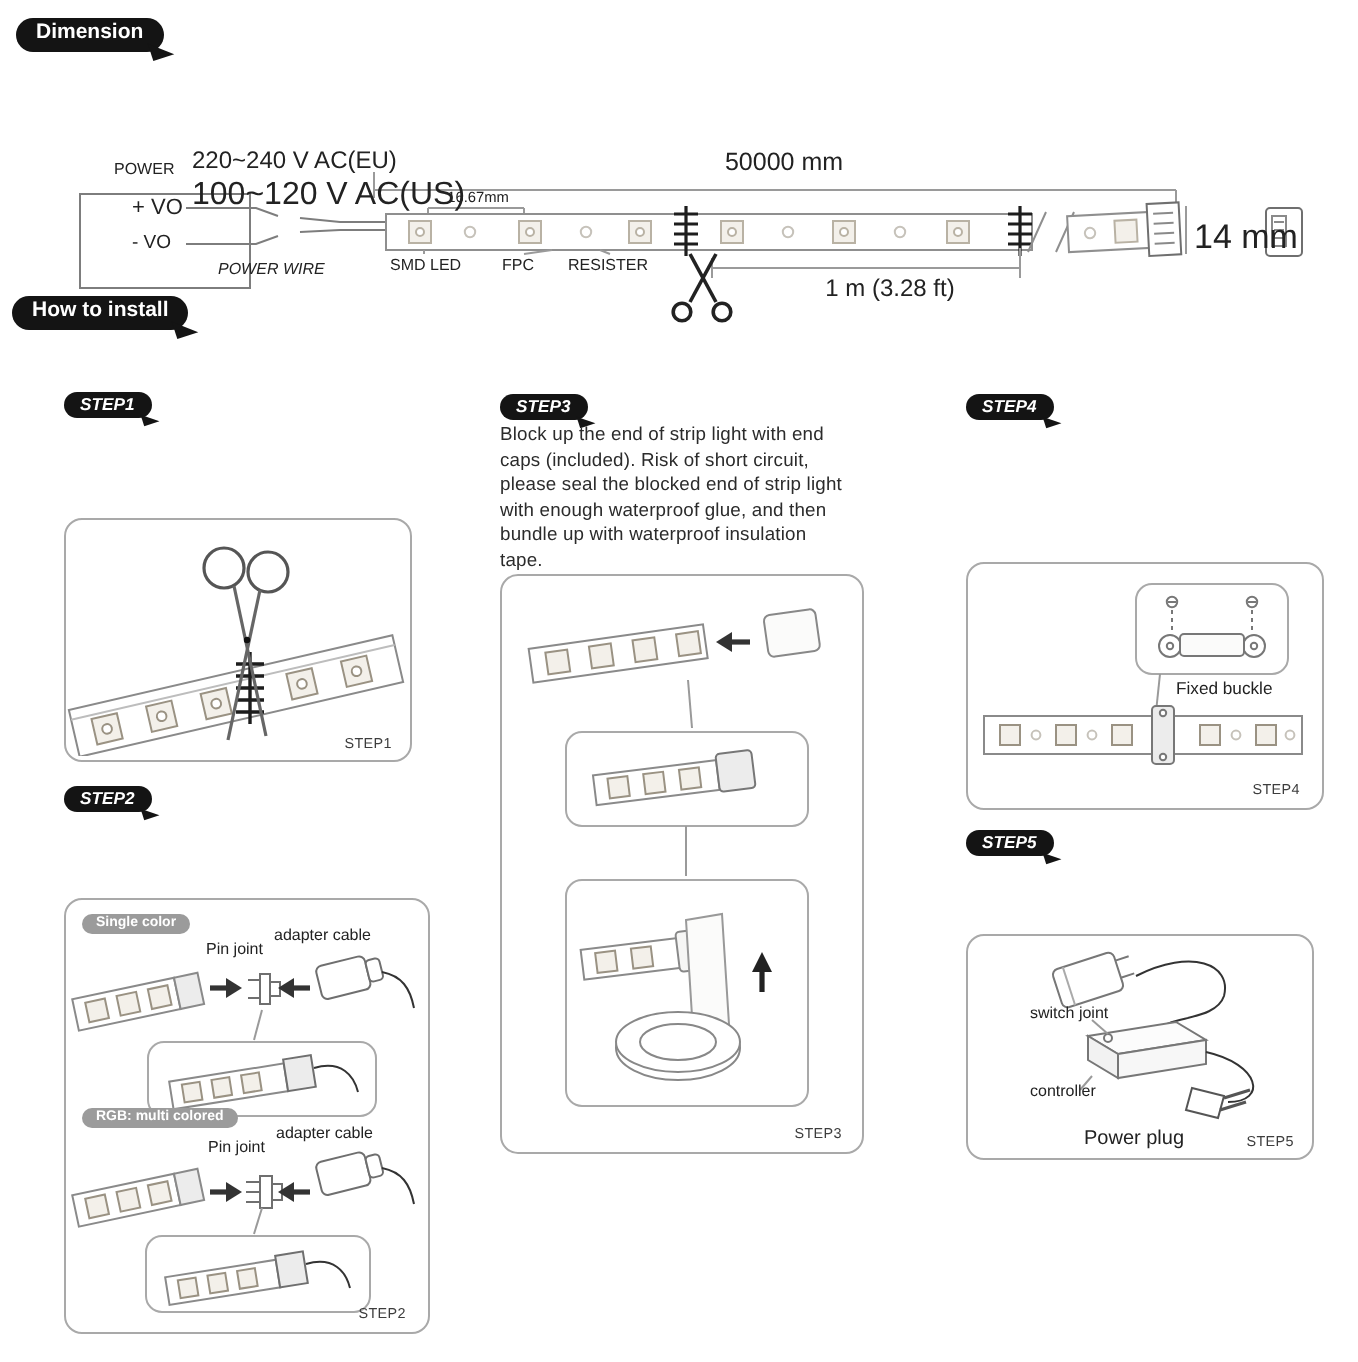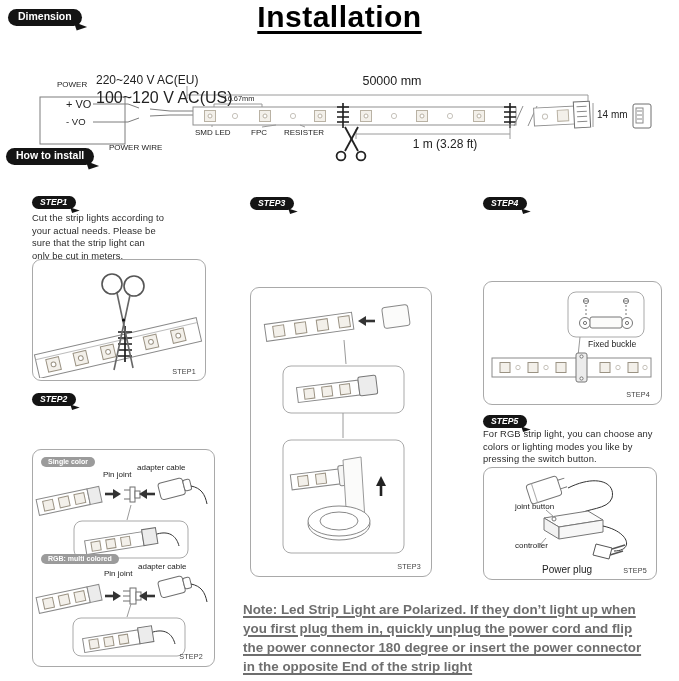--- a/index.html
+++ b/index.html
@@ -32,21 +32,20 @@
           color:#6e6e6e;line-height:1.43;white-space:pre-line;text-decoration:underline;
           text-underline-offset:2px;text-decoration-thickness:1.5px;}
   svg{position:absolute;left:0;top:0;}
 </style>
 </head>
 <body>
 
 <div class="page">
 
   <div class="bubble" style="left:8px;top:9px;">Dimension</div>
-  <div class="title"><span>Installation</span></div>
 
   <div class="abs" style="left:0;top:45px;width:679px;height:100px;margin-top:24px;">
     <svg width="679" height="100" viewBox="0 0 679 100">
       <g fill="none" stroke="#8a8a8a" stroke-width="1">
 
         <rect x="40" y="28" width="85" height="47" fill="#fff" stroke="#7d7d7d"></rect>
 
         <path d="M93,35 H128 L139,39" stroke="#7d7d7d"></path>
         <path d="M150,40 L170,42 H193" stroke="#7d7d7d"></path>
         <path d="M93,53 H128 L139,49" stroke="#7d7d7d"></path>
@@ -114,37 +113,33 @@
           <circle cx="361" cy="87" r="4.4"></circle>
         <circle cx="351.5" cy="70" r="1" fill="#222" stroke="none"></circle>
       </g>
     </svg>
 
     <span class="small-label" style="left:57px;top:11px;">POWER</span>
     <span class="dim-label" style="left:96px;top:4px;font-size:12px;">220~240 V AC(EU)</span>
     <span class="dim-label" style="left:96px;top:20px;font-size:16px;">100~120 V AC(US)</span>
     <span class="dim-label" style="left:66px;top:29px;font-size:11px;">+ VO</span>
     <span class="dim-label" style="left:66px;top:47px;font-size:9.5px;">- VO</span>
-    <span class="small-label" style="left:109px;top:74px;">POWER WIRE</span>
+    <span class="small-label" style="left:109px;top:61px;font-style:italic;">POWER WIRE</span>
     <span class="dim-label" style="left:342px;top:5px;width:100px;text-align:center;font-size:12.5px;">50000 mm</span>
     <span class="dim-label" style="left:213px;top:25px;width:52px;text-align:center;font-size:7.4px;">16.67mm</span>
     <span class="small-label" style="left:195px;top:59px;">SMD LED</span>
     <span class="small-label" style="left:251px;top:59px;">FPC</span>
     <span class="small-label" style="left:284px;top:59px;">RESISTER</span>
     <span class="dim-label" style="left:390px;top:68px;width:110px;text-align:center;font-size:12px;">1 m (3.28 ft)</span>
-    <span class="dim-label" style="left:597px;top:40px;font-size:10px;">14 mm</span>
+    <span class="dim-label" style="left:597px;top:40px;font-size:17px;">14 mm</span>
   </div>
 
   <div class="bubble" style="left:6px;top:148px;">How to install</div>
 
   <div class="step-badge" style="left:32px;top:196px;">STEP1</div>
-  <div class="step-text" style="left:32px;top:212px;width:182px;">Cut the strip lights according to
-your actual needs. Please be
-sure that the strip light can
-only be cut in meters.</div>
   <div class="figure-box" style="left:32px;top:259px;width:172px;height:120px;">
     <svg width="170" height="118" viewBox="0 0 170 118">
       <g fill="none" stroke="#8a8a8a" stroke-width="1">
         <g transform="rotate(-13 85 88)">
           <rect x="2" y="76" width="166" height="24" fill="#fff"></rect>
           <path d="M2,81 H168" stroke="#bdbdbd"></path>
           <g stroke="#9a9283" fill="#f3f0ea">
             <rect x="12" y="83" width="13" height="13"></rect>
               <rect x="40" y="83" width="13" height="13"></rect>
             <rect x="68" y="83" width="13" height="13"></rect>
@@ -260,20 +255,26 @@
     <span class="gray-pill" style="left:8px;top:7px;">Single color</span>
     <span class="small-label" style="left:70px;top:20px;">Pin joint</span>
     <span class="small-label" style="left:104px;top:13px;">adapter cable</span>
     <span class="gray-pill" style="left:8px;top:104px;">RGB: multi colored</span>
     <span class="small-label" style="left:71px;top:119px;">Pin joint</span>
     <span class="small-label" style="left:105px;top:112px;">adapter cable</span>
     <span class="fig-label" style="right:11px;bottom:5px;">STEP2</span>
   </div>
 
   <div class="step-badge" style="left:250px;top:197px;">STEP3</div>
+  <div class="step-text" style="left:250px;top:211px;width:205px;">Block up the end of strip light with end
+caps (included). Risk of short circuit,
+please seal the blocked end of strip light
+with enough waterproof glue, and then
+bundle up with waterproof insulation
+tape.</div>
   <div class="figure-box" style="left:250px;top:287px;width:180px;height:288px;">
     <svg width="178" height="286" viewBox="0 0 178 286">
       <g fill="none" stroke="#8a8a8a" stroke-width="1">
 
         <g transform="rotate(-8 60 38)">
           <rect x="14" y="30" width="88" height="17" fill="#fff"></rect>
           <g stroke="#9a9283" fill="#f3f0ea">
             <rect x="22" y="33" width="11" height="11"></rect>
               <rect x="44" y="33" width="11" height="11"></rect>
             <rect x="66" y="33" width="11" height="11"></rect>
@@ -362,23 +363,20 @@
           <circle cx="97.5" cy="74.5" r="1.6" stroke="#777" fill="#fff"></circle>
           <circle cx="97.5" cy="96.5" r="1.6" stroke="#777" fill="#fff"></circle>
         </g>
       </g>
     </svg>
     <span class="small-label" style="left:104px;top:57px;font-size:8.6px;">Fixed buckle</span>
     <span class="fig-label" style="right:11px;bottom:5px;">STEP4</span>
   </div>
 
   <div class="step-badge" style="left:483px;top:415px;">STEP5</div>
-  <div class="step-text" style="left:483px;top:428px;width:196px;">For RGB strip light, you can choose any
-colors or lighting modes you like by
-pressing the switch button.</div>
   <div class="figure-box" style="left:483px;top:467px;width:172px;height:111px;">
     <svg width="170" height="109" viewBox="0 0 170 109">
       <g fill="none" stroke="#777" stroke-width="1">
 
         <g transform="rotate(-18 60 22)">
           <rect x="44" y="12" width="32" height="20" rx="3" fill="#fff"></rect>
           <path d="M50,12 V32" stroke="#aaa"></path>
           <path d="M76,17 h7 M76,26 h7"></path>
         </g>
         <path d="M84,20 C 112,6 132,14 128,30 C 124,42 102,40 94,47" stroke="#333"></path>
@@ -393,24 +391,20 @@
 
         <g stroke="#555">
           <polygon points="112,76 128,80 125,91 109,87" fill="#fff"></polygon>
           <path d="M128,81 L141,77 M126,87 L139,83" stroke-width="1.6"></path>
         </g>
 
         <path d="M62,42 L70,49" stroke="#9a9a9a"></path>
         <path d="M56,77 L62,70" stroke="#9a9a9a"></path>
       </g>
     </svg>
-    <span class="small-label" style="left:31px;top:34px;">joint button</span>
+    <span class="small-label" style="left:31px;top:34px;">switch joint</span>
     <span class="small-label" style="left:31px;top:73px;">controller</span>
     <span class="small-label" style="left:58px;top:96px;font-size:10px;">Power plug</span>
     <span class="fig-label" style="right:9px;bottom:4px;">STEP5</span>
   </div>
 
-  <div class="note">Note: Led Strip Light are Polarized. If they don’t light up when
-you first plug them in, quickly unplug the power cord and flip
-the power connector 180 degree or insert the power connector
-in the opposite End of the strip light</div>
 
 </div>
 
 </body></html>

